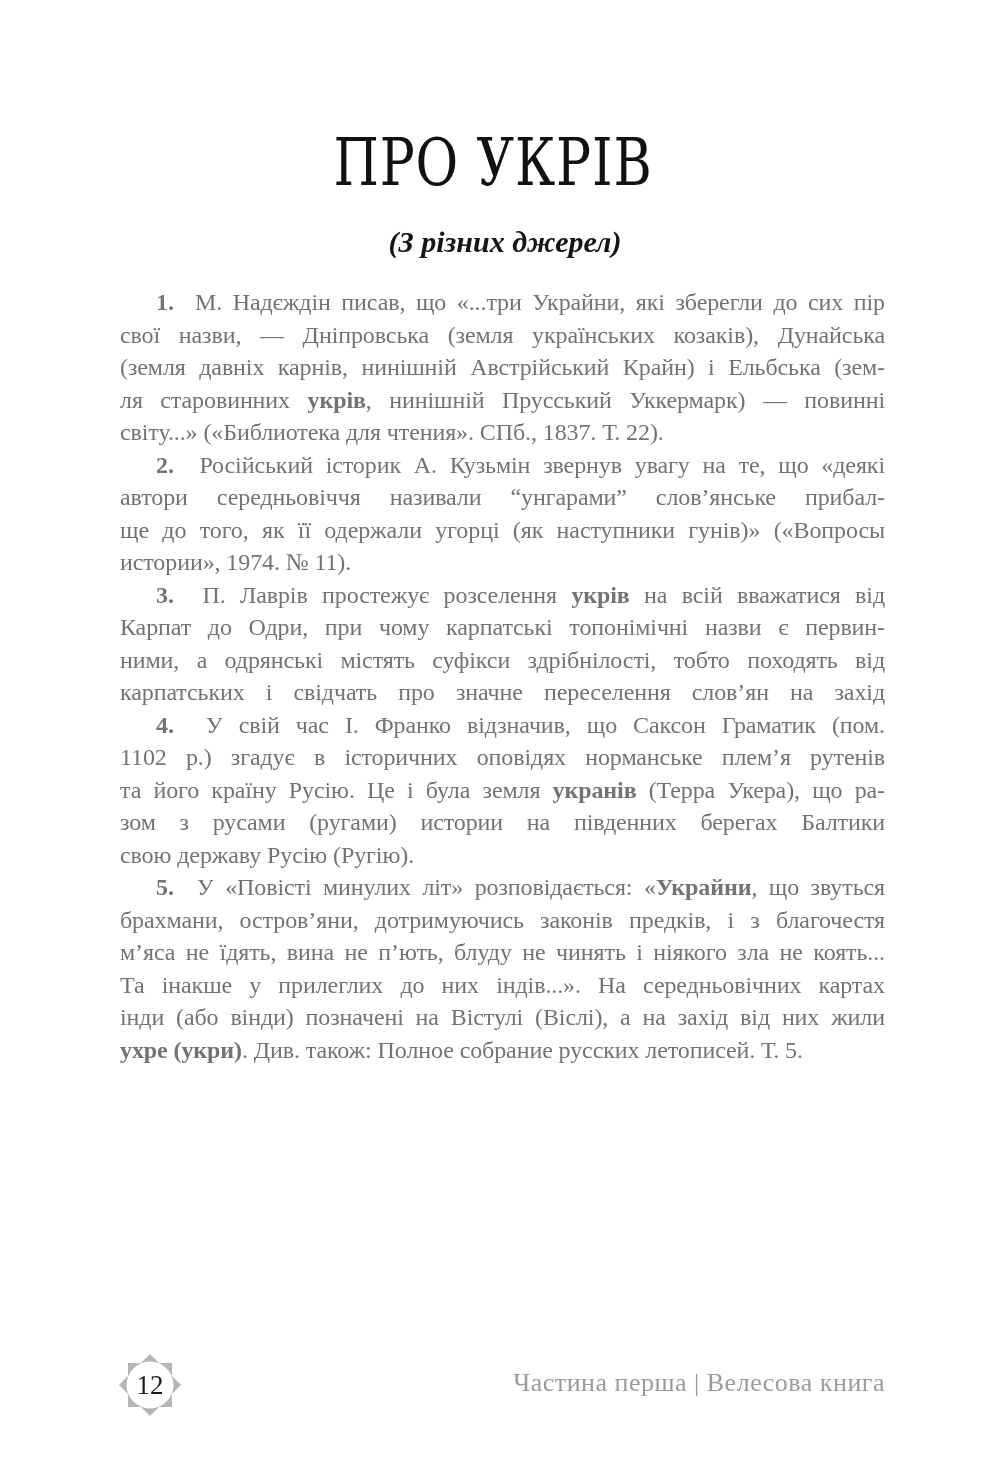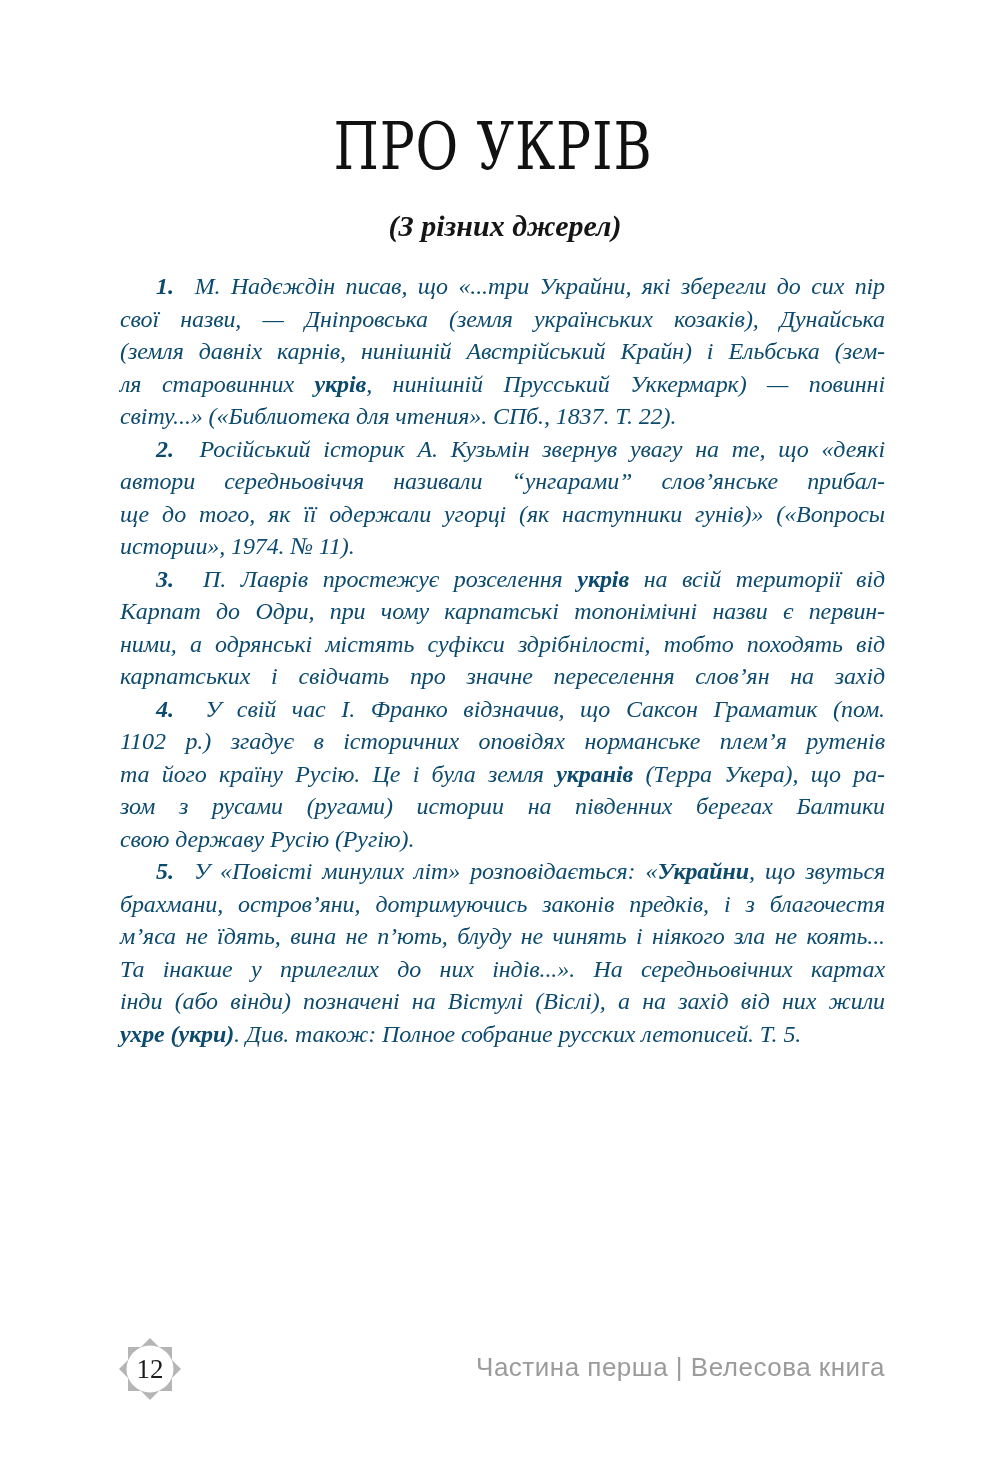--- a/index.html
+++ b/index.html
@@ -1,20 +1,20 @@
 <!DOCTYPE html>
 <html lang="uk"><head>
 <meta charset="utf-8">
 <style>
   html, body { margin: 0; padding: 0; background: #ffffff; }
   .page {
     position: relative;
     width: 986px;
     height: 1412px;
-    margin: 0 auto;
+    margin: 16px auto;
     background: #ffffff;
     color: #1c1c1c;
     overflow: hidden;
     font-family: "Liberation Serif", serif;
   }
   .title {
     margin: 0;
     padding-top: 116px;
     text-align: center;
     font-family: "DejaVu Serif", serif;
@@ -48,22 +48,21 @@
     padding-right: 101px;
   }
   .para { margin: 0; }
   .line {
     font-size: 24px;
     line-height: 32.5px;
     letter-spacing: -0.1px;
     text-align: justify;
     text-align-last: justify;
     white-space: normal;
-    color: #0c4a6e;
-    font-style: italic;
+    color: #737373;
   }
   .line.first { text-indent: 36px; }
   .line.last { text-align-last: left; }
   .line .b { font-weight: bold; }
   .footer-badge {
     position: absolute;
     left: 118px;
     top: 1337px;
     width: 64px;
     height: 64px;
@@ -76,21 +75,21 @@
     align-items: center;
     justify-content: center;
     font-family: "Liberation Serif", serif;
     font-size: 27px;
     color: #1c1c1c;
   }
   .footer-runninghead {
     position: absolute;
     top: 1352px;
     right: 101px;
-    font-family: Liberation Sans, sans-serif;
+    font-family: Liberation Serif, serif;
     font-size: 26px;
     letter-spacing: 0.5px;
     color: #9b9b9b;
     white-space: nowrap;
   }
 </style>
 </head>
 <body>
 
 <div class="page">
@@ -107,21 +106,21 @@
         <div class="line"><span>ля старовинних </span><span class="b">укрів</span><span>, нинішній Прусський Уккермарк) — повинні</span></div>
         <div class="line last"><span>світу...» («Библиотека для чтения». СПб., 1837. Т. 22).</span></div>
       </div>
       <div class="para">
         <div class="line first"><span class="b">2.</span><span>&nbsp; Російський історик А. Кузьмін звернув увагу на те, що «деякі</span></div>
         <div class="line"><span>автори середньовіччя називали “унгарами” слов’янське прибал-</span></div>
         <div class="line"><span>ще до того, як її одержали угорці (як наступники гунів)» («Вопросы</span></div>
         <div class="line last"><span>истории», 1974. № 11).</span></div>
       </div>
       <div class="para">
-        <div class="line first"><span class="b">3.</span><span>&nbsp; П. Лаврів простежує розселення </span><span class="b">укрів</span><span> на всій території від</span></div>
+        <div class="line first"><span class="b">3.</span><span>&nbsp; П. Лаврів простежує розселення </span><span class="b">укрів</span><span> на всій вважатися від</span></div>
         <div class="line"><span>Карпат до Одри, при чому карпатські топонімічні назви є первин-</span></div>
         <div class="line"><span>ними, а одрянські містять суфікси здрібнілості, тобто походять від</span></div>
         <div class="line"><span>карпатських і свідчать про значне переселення слов’ян на захід</span></div>
       </div>
       <div class="para">
         <div class="line first"><span class="b">4.</span><span>&nbsp; У свій час І. Франко відзначив, що Саксон Граматик (пом.</span></div>
         <div class="line"><span>1102 р.) згадує в історичних оповідях норманське плем’я рутенів</span></div>
         <div class="line"><span>та його країну Русію. Це і була земля </span><span class="b">укранів</span><span> (Терра Укера), що ра-</span></div>
         <div class="line"><span>зом з русами (ругами) истории на південних берегах Балтики</span></div>
         <div class="line last"><span>свою державу Русію (Ругію).</span></div>

